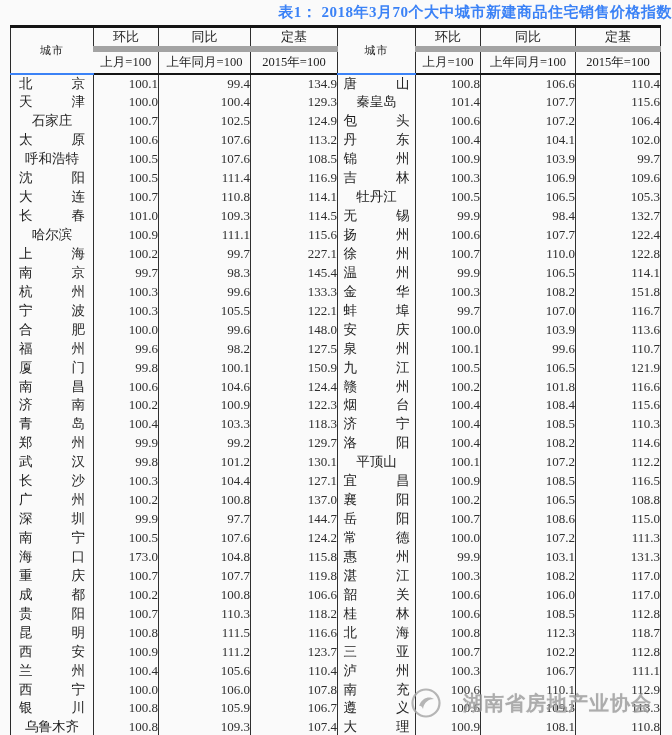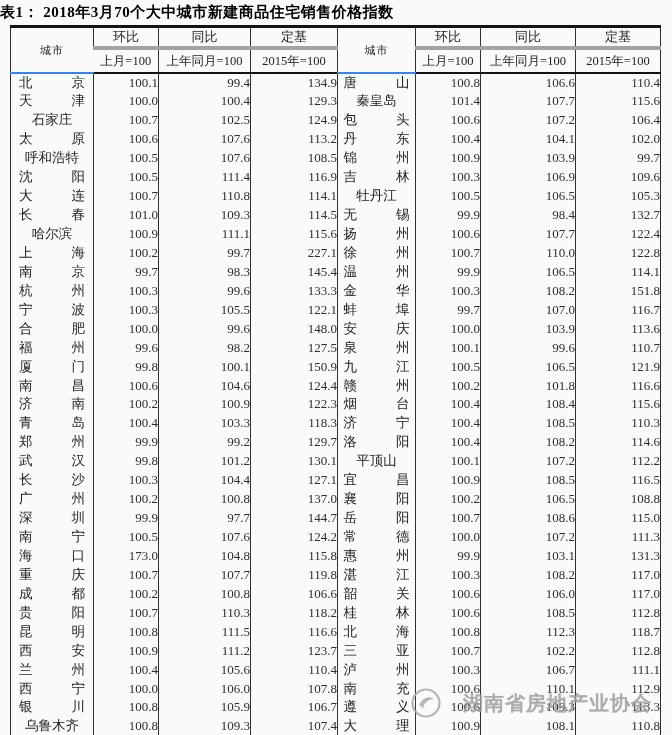--- a/index.html
+++ b/index.html
@@ -12,24 +12,24 @@
   }
   .page {
     position: relative;
     width: 672px; height: 735px;
     overflow: hidden;
     background: #fafafa;
   }
   .title {
     position: absolute;
     top: 3px; left: 0; width: 100%;
-    text-align: left;
+    text-align: right;
     font-size: 15px;
     font-weight: bold;
-    color: #000000;
+    color: #3b82f6;
     letter-spacing: 0.5px;
     white-space: nowrap;
   }
   table.idx {
     position: absolute;
     left: 10px; top: 25px;
     width: 650px;
     border-collapse: collapse;
     table-layout: fixed;
     border-left: 1px solid #2a2a2a;
@@ -42,21 +42,21 @@
     padding: 0;
     font-weight: normal;
     overflow: hidden;
   }
   table.idx th:first-child, table.idx td:first-child { border-left: none; }
   thead th {
     text-align: center;
     color: #1d1d1d;
     font-size: 13px;
   }
-  tr.group-row th { height: 19px; border-bottom: 4px solid #a3a3a3; }
+  tr.group-row th { height: 19px; border-bottom: 6px solid #a3a3a3; }
   thead th.city-h {
     border-bottom: 2px solid #3b82f6;
     font-size: 11px;
     letter-spacing: 1px;
   }
   tr.base-row th {
     height: 25px;
     border-bottom: 2px solid #141414;
     font-size: 12.5px;
   }

